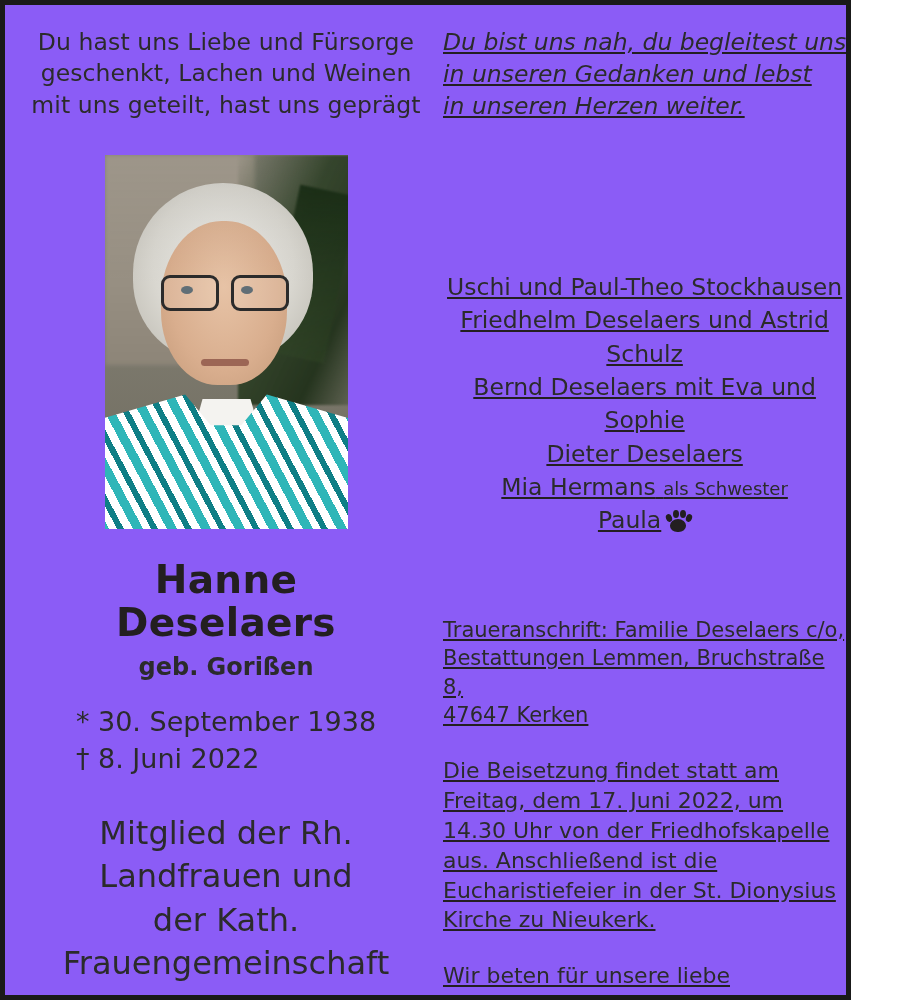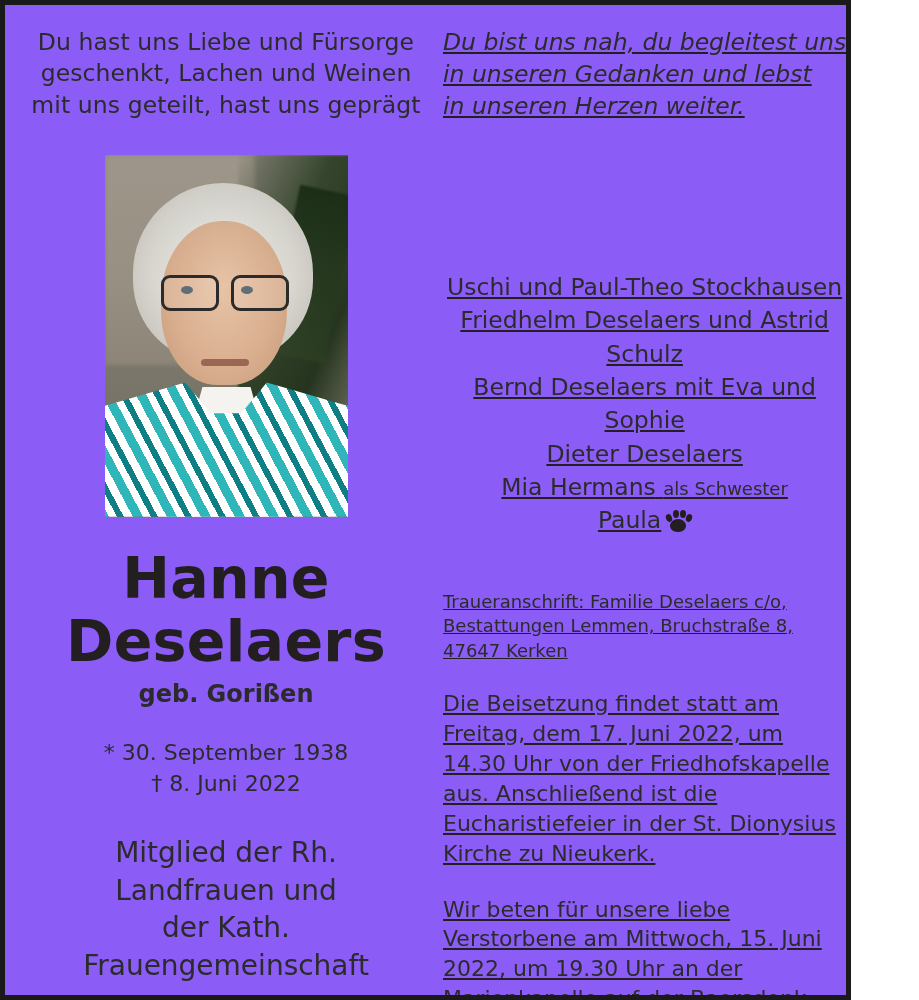--- a/index.html
+++ b/index.html
@@ -172,42 +172,42 @@
     position: absolute;
     inset: 0;
     background: linear-gradient(180deg, rgba(0,0,0,0.06), rgba(0,0,0,0.0) 35%);
     pointer-events: none;
   }
 
   .name {
     margin-top: 30px;
     text-align: center;
     font-weight: bold;
-    font-size: 57px;
+    font-size: 39px;
     line-height: 1.1;
     color: #231f20;
     letter-spacing: 0.3px;
   }
   .born-name {
     text-align: center;
     font-size: 24px;
     margin-top: 8px;
     color: #2b2b2b;
     font-weight: bold;
   }
   .dates {
-    text-align: center;
-    font-size: 22px;
+    text-align: left;
+    font-size: 27px;
     line-height: 1.4;
-    margin-top: 30px;
+    margin-top: 22px;
     color: #2b2b2b;
   }
   .membership {
     text-align: center;
-    font-size: 28px;
+    font-size: 32px;
     line-height: 1.35;
     margin-top: 34px;
     color: #2b2b2b;
   }
 
   
   .verse-right {
     font-style: italic;
     font-size: 23.5px;
     line-height: 1.36;
@@ -245,22 +245,22 @@
     width: 6px; height: 8px;
     background: #231f20;
     border-radius: 50%;
   }
   .paw i:nth-child(2) { left: 1px;  top: 4px; transform: rotate(-20deg); }
   .paw i:nth-child(3) { left: 8px;  top: 0px; }
   .paw i:nth-child(4) { left: 15px; top: 0px; }
   .paw i:nth-child(5) { left: 21px; top: 4px; transform: rotate(20deg); }
 
   .address {
-    margin-top: 52px;
-    font-size: 18px;
+    margin-top: 78px;
+    font-size: 21px;
     line-height: 1.36;
     color: #2b2b2b;
   }
   .para {
     margin-top: 26px;
     font-size: 22px;
     line-height: 1.36;
     color: #2b2b2b;
   }
 </style>

